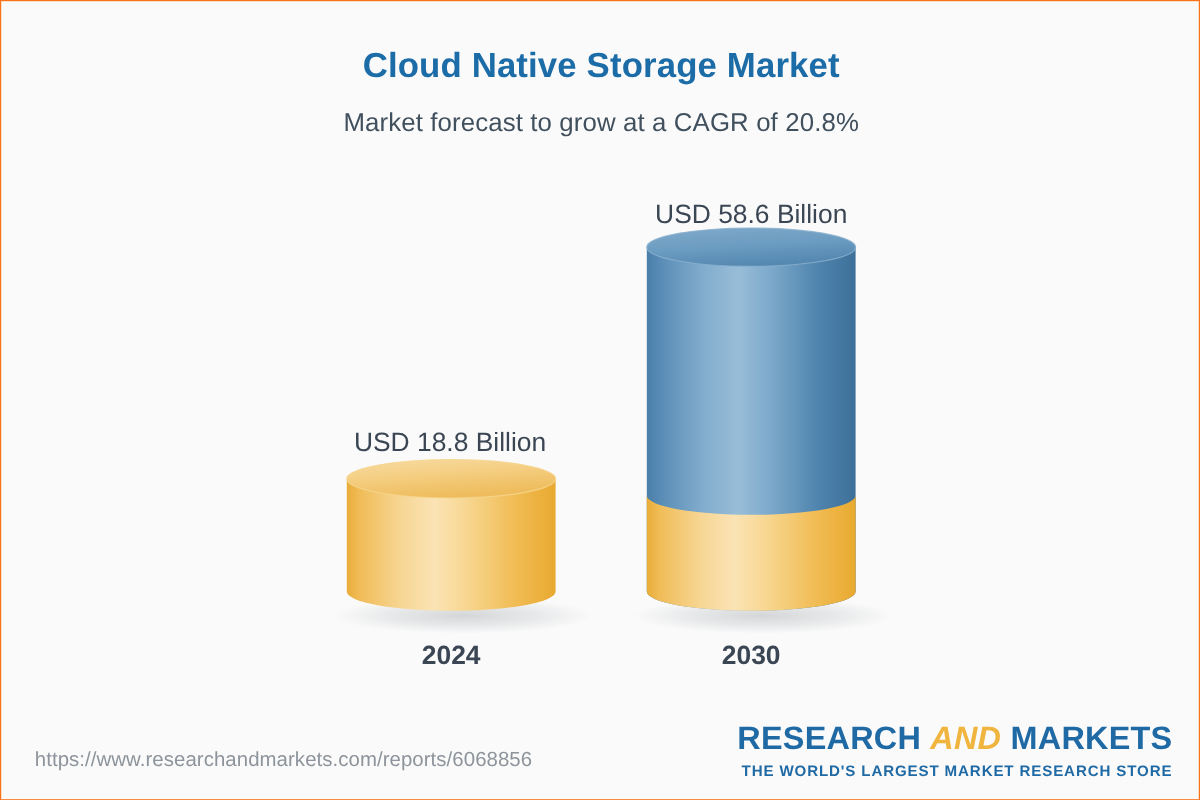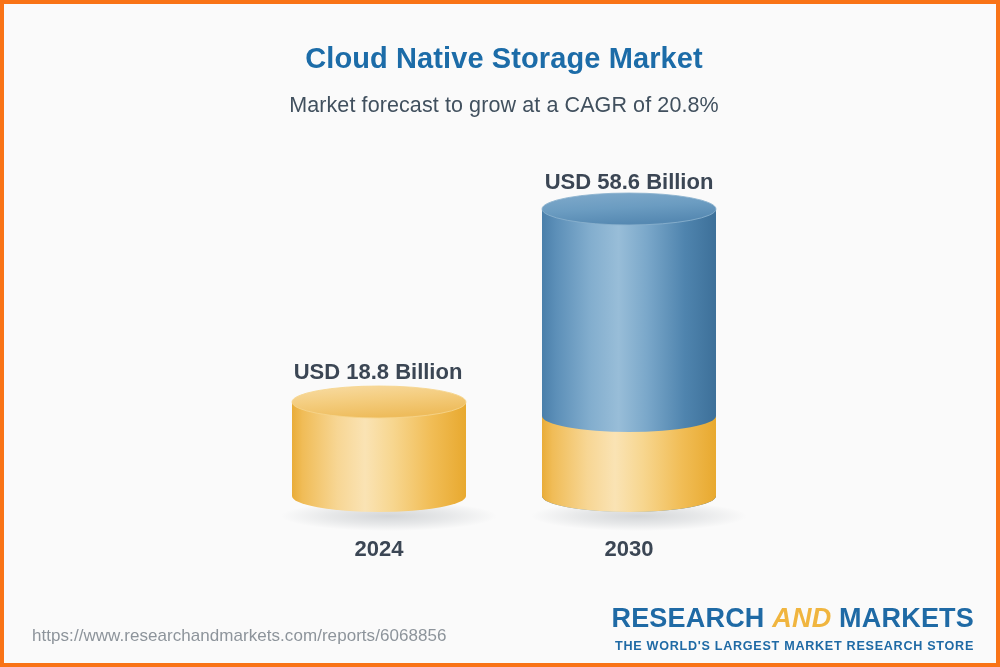--- a/index.html
+++ b/index.html
@@ -5,21 +5,21 @@
   html,body{margin:0;padding:0;}
   body{
     width:1000px;height:667px;overflow:hidden;
     background:#fafafa;
     font-family:"Liberation Sans", sans-serif;
     -webkit-font-smoothing:antialiased;
   }
   .canvas{
     position:relative;width:1000px;height:667px;
     background:#fafafa;
-    border:4px solid #f97316;
+    border:1px solid #f97316;
     box-sizing:border-box;
     overflow:hidden;
   }
 
   
   .title{
     position:absolute;left:0;top:38px;width:1000px;
     text-align:center;
     font-size:29px;font-weight:bold;color:#1c6ca8;
     letter-spacing:.1px;
@@ -31,21 +31,21 @@
     letter-spacing:.1px;
   }
 
   
   .plot{position:absolute;left:0;top:0;width:1000px;height:600px;}
   .chart-svg{position:absolute;left:0;top:0;}
 
   
   .vlabel{
     position:absolute;text-align:center;
-    font-size:22px;font-weight:bold;color:#3b4654;
+    font-size:22px;font-weight:normal;color:#3b4654;
     white-space:nowrap;
   }
   .vlabel-2024{left:259px;top:355px;width:230px;}
   .vlabel-2030{left:510px;top:165px;width:230px;}
 
   
   .clabel{
     position:absolute;text-align:center;
     font-size:22px;font-weight:bold;color:#3b4654;
   }

